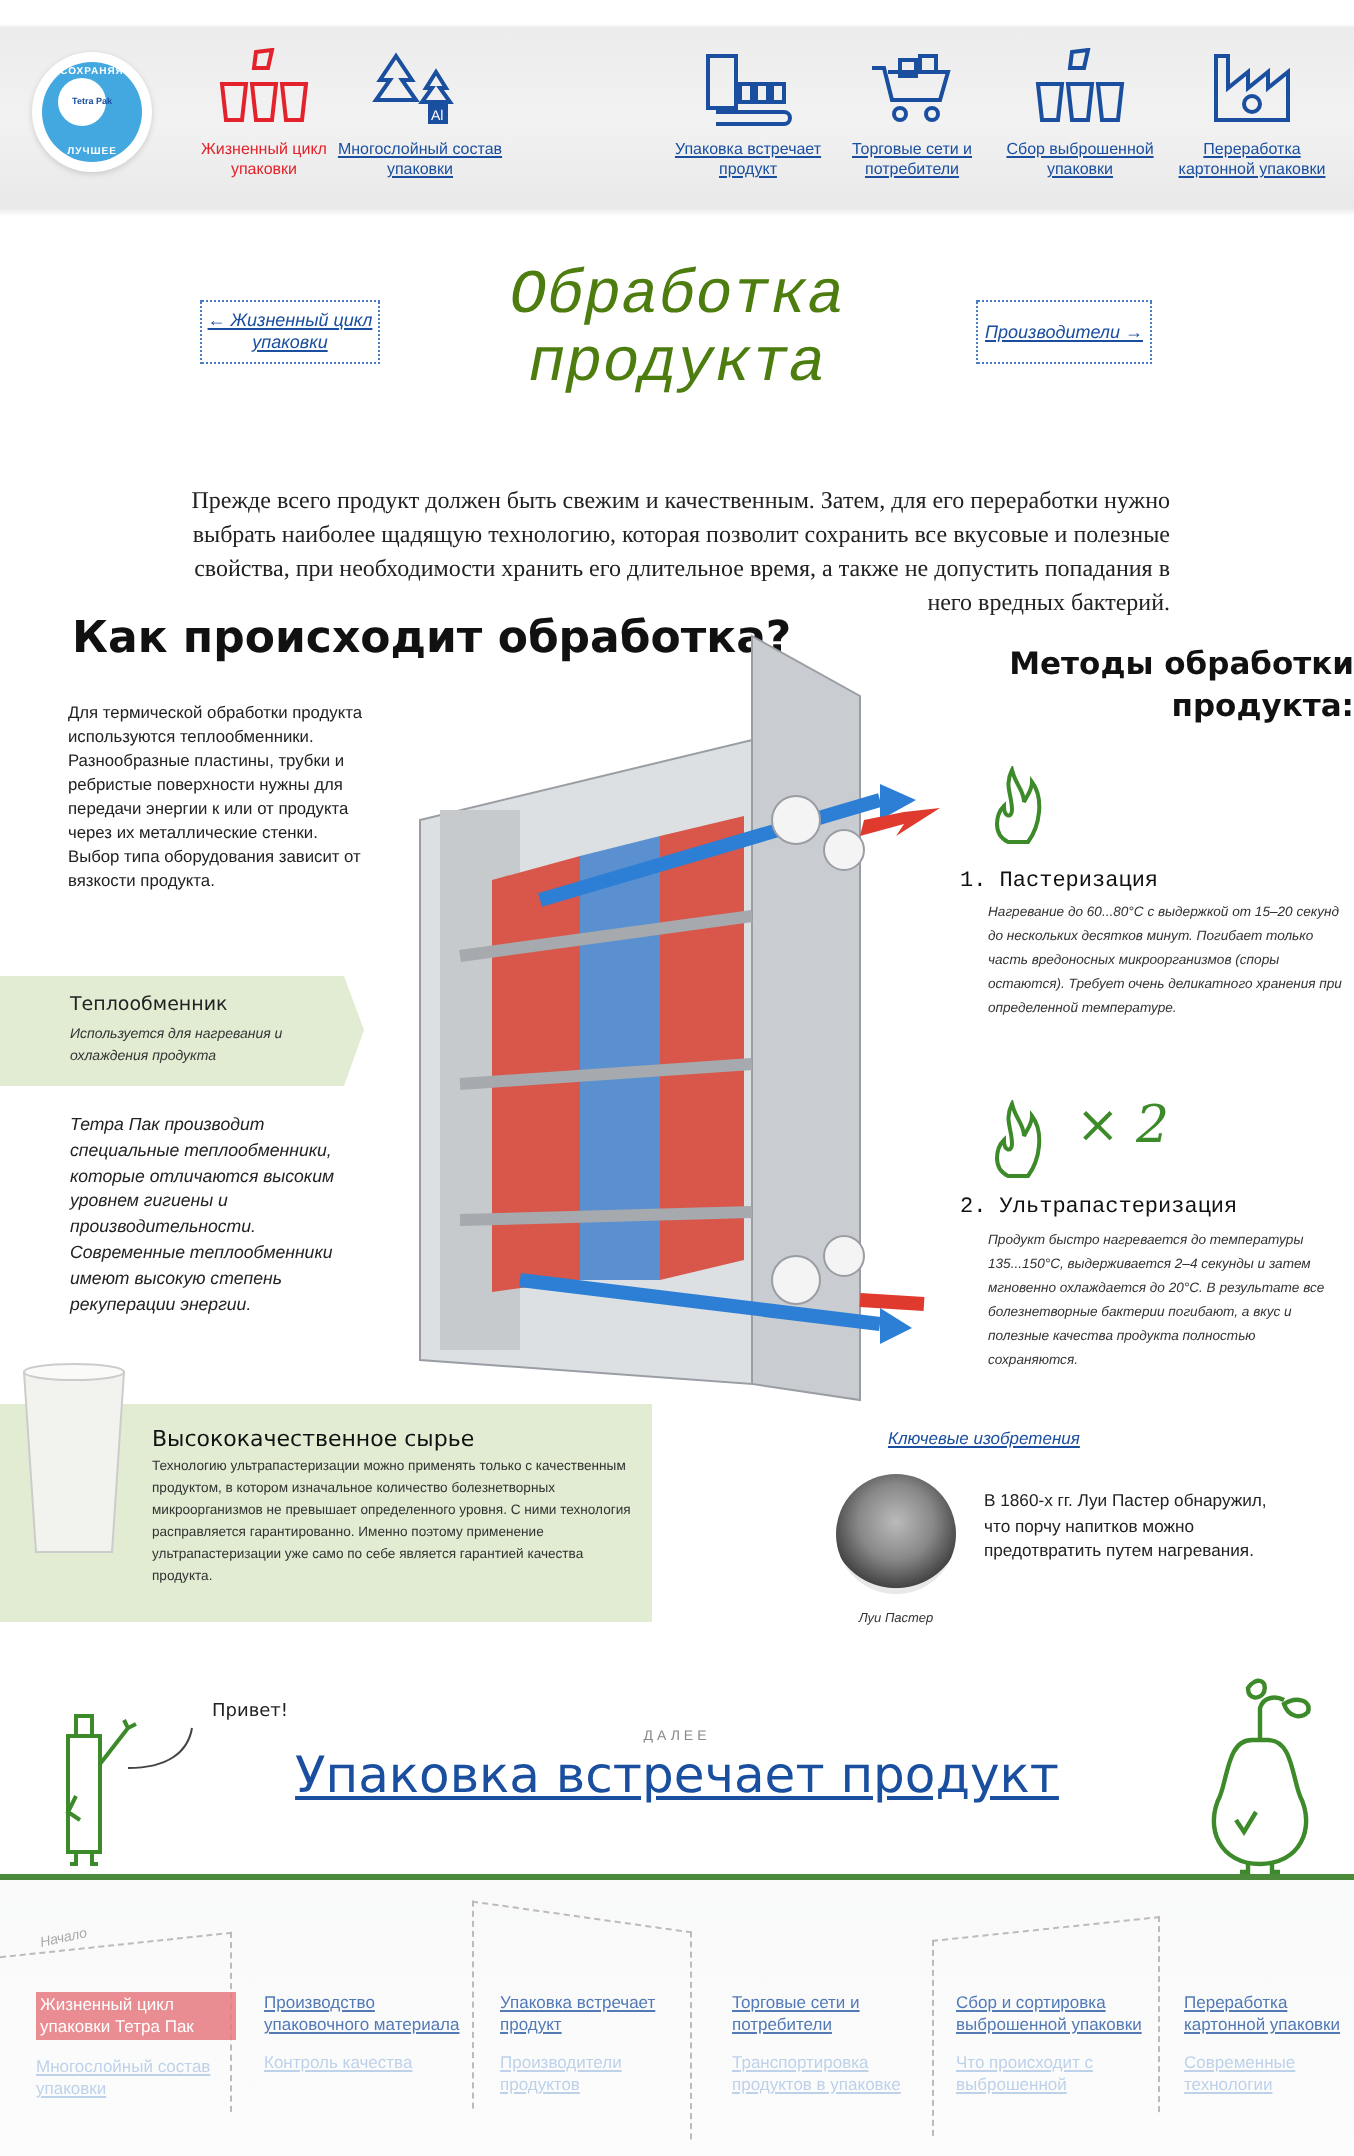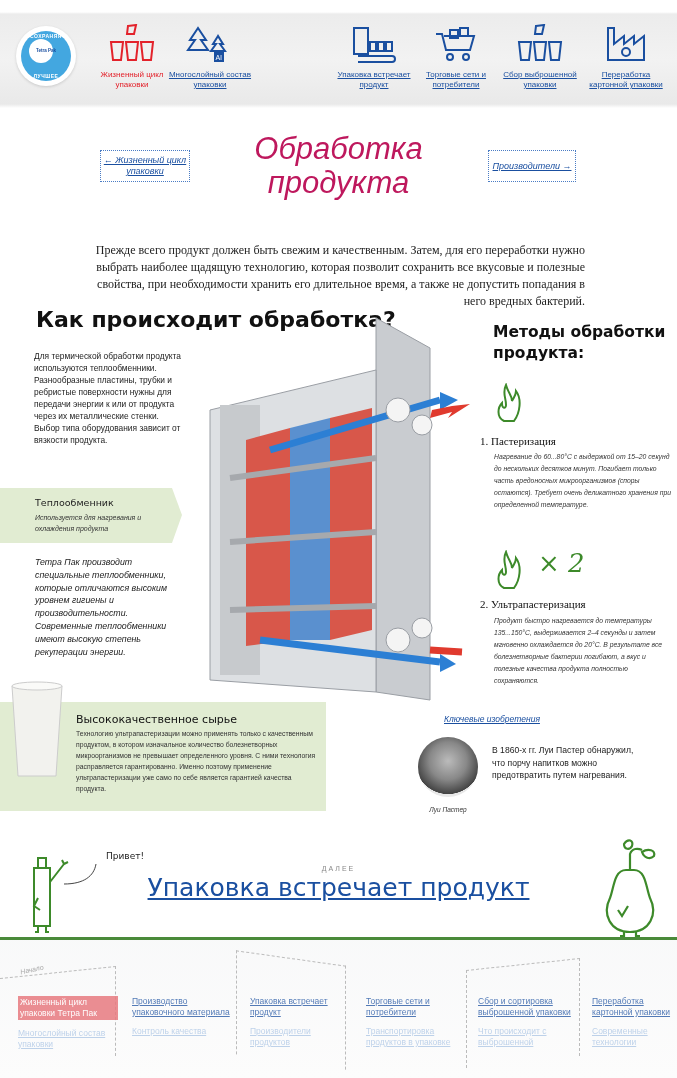--- a/index.html
+++ b/index.html
@@ -18,43 +18,43 @@
   .logo .ring { position: absolute; left: 5px; top: 5px; width: 50px; height: 50px; border-radius: 50%; background: #43a7e0; }
   .logo .inner { position: absolute; left: 13px; top: 13px; width: 24px; height: 24px; border-radius: 50%; background: #fff; }
   .logo .txt-top, .logo .txt-bot { position: absolute; left: 0; right: 0; text-align: center; font-size: 5px; color: #fff; font-weight: bold; letter-spacing: .5px; }
   .logo .txt-top { top: 7px; } .logo .txt-bot { bottom: 7px; }
   .logo .brand { position: absolute; left: 0; right: 0; top: 22px; font-size: 4.5px; font-weight: bold; color: #1a4fa0; text-align: center; }
 
   
   .prev-link, .next-link { position: absolute; top: 150px; height: 32px; border: 1px dotted #4a7cc4; font-size: 9px; font-style: italic; color: #1a4fa0; text-decoration: underline; display: flex; align-items: center; justify-content: center; text-align: center; line-height: 11px; }
   .prev-link { left: 100px; width: 90px; }
   .next-link { left: 488px; width: 88px; }
-  .page-title { position: absolute; left: 190px; width: 297px; top: 132px; text-align: center; font-family: Liberation Sans, sans-serif; font-size: 31px; line-height: 34px; font-style: italic; color: #be185d; font-weight: normal; }
+  .page-title { position: absolute; left: 190px; width: 297px; top: 132px; text-align: center; font-family: Liberation Mono, monospace; font-size: 31px; line-height: 34px; font-style: italic; color: #4d7c0f; font-weight: normal; }
   .intro { position: absolute; left: 92px; width: 493px; top: 242px; text-align: right; font-family: "Liberation Serif", serif; font-size: 12px; line-height: 17px; color: #222; }
 
   
   .h-how { position: absolute; left: 36px; top: 307px; font-family: "DejaVu Sans", sans-serif; font-size: 22px; color: #111; white-space: nowrap; }
   .how-text { position: absolute; left: 34px; top: 350px; width: 150px; font-size: 8.4px; line-height: 12px; color: #222; }
   .hx-banner { position: absolute; left: 0; top: 488px; width: 182px; height: 55px; background: #e1ecd2; clip-path: polygon(0 0, 172px 0, 182px 27px, 172px 55px, 0 55px); }
   .hx-title { position: absolute; left: 35px; top: 497px; font-family: "DejaVu Sans", sans-serif; font-size: 9.5px; color: #222; }
   .hx-sub { position: absolute; left: 35px; top: 512px; width: 140px; font-size: 7px; line-height: 11px; font-style: italic; color: #333; }
   .tp-text { position: absolute; left: 35px; top: 556px; width: 150px; font-size: 8.8px; line-height: 12.8px; font-style: italic; color: #222; }
 
   .exchanger { position: absolute; left: 190px; top: 310px; width: 280px; height: 392px; }
 
   .raw-banner { position: absolute; left: 0; top: 702px; width: 326px; height: 109px; background: #e1ecd2; }
   .glass { position: absolute; left: 10px; top: 680px; width: 54px; height: 100px; }
   .raw-title { position: absolute; left: 76px; top: 713px; font-family: "DejaVu Sans", sans-serif; font-size: 11px; color: #111; }
   .raw-text { position: absolute; left: 76px; top: 728px; width: 245px; font-size: 6.8px; line-height: 11px; color: #333; }
 
-  .methods-title { position: absolute; left: 493px; top: 322px; font-family: "DejaVu Sans", sans-serif; font-size: 15.5px; line-height: 21px; color: #111; }
+  .methods-title { position: absolute; left: 493px; top: 322px; font-family: "DejaVu Sans", sans-serif; font-size: 15.5px; line-height: 21px; color: #111; text-align: right; }
   .flame1 { position: absolute; left: 494px; top: 383px; width: 30px; height: 40px; }
   .flame2 { position: absolute; left: 494px; top: 550px; width: 30px; height: 40px; }
   .x2 { position: absolute; left: 538px; top: 548px; font-family: "DejaVu Serif", serif; font-size: 26px; color: #3d8a2a; font-style: italic; }
-  .m-title { position: absolute; left: 480px; font-family: Liberation Serif, serif; font-size: 11px; color: #111; text-align: center; }
+  .m-title { position: absolute; left: 480px; font-family: Liberation Mono, monospace; font-size: 11px; color: #111; text-align: center; }
   .m1-title { top: 435px; } .m2-title { top: 598px; }
   .m-text { position: absolute; left: 494px; width: 180px; font-size: 6.8px; line-height: 12px; font-style: italic; color: #333; }
   .m1-text { top: 451px; } .m2-text { top: 615px; }
 
   .key-link { position: absolute; left: 444px; top: 714px; font-size: 8.5px; font-style: italic; color: #1a4fa0; text-decoration: underline; }
   .pasteur { position: absolute; left: 418px; top: 737px; width: 60px; height: 60px; border-radius: 50%; background: radial-gradient(circle at 50% 40%, #bbb 0, #888 40%, #444 70%, #e8e8e8 71%); }
   .pasteur-cap { position: absolute; left: 418px; top: 806px; width: 60px; text-align: center; font-size: 6.5px; font-style: italic; color: #333; }
   .pasteur-text { position: absolute; left: 492px; top: 744px; width: 150px; font-size: 8.6px; line-height: 12.5px; color: #222; }
 
   

